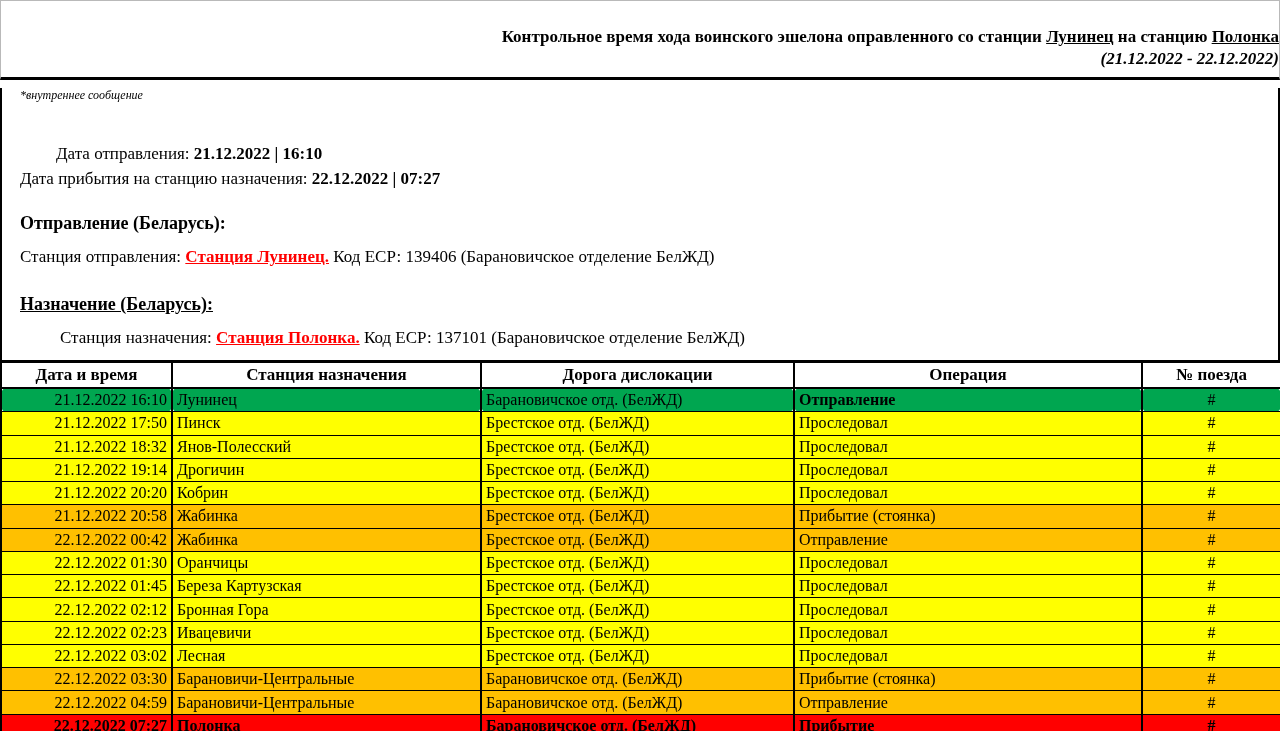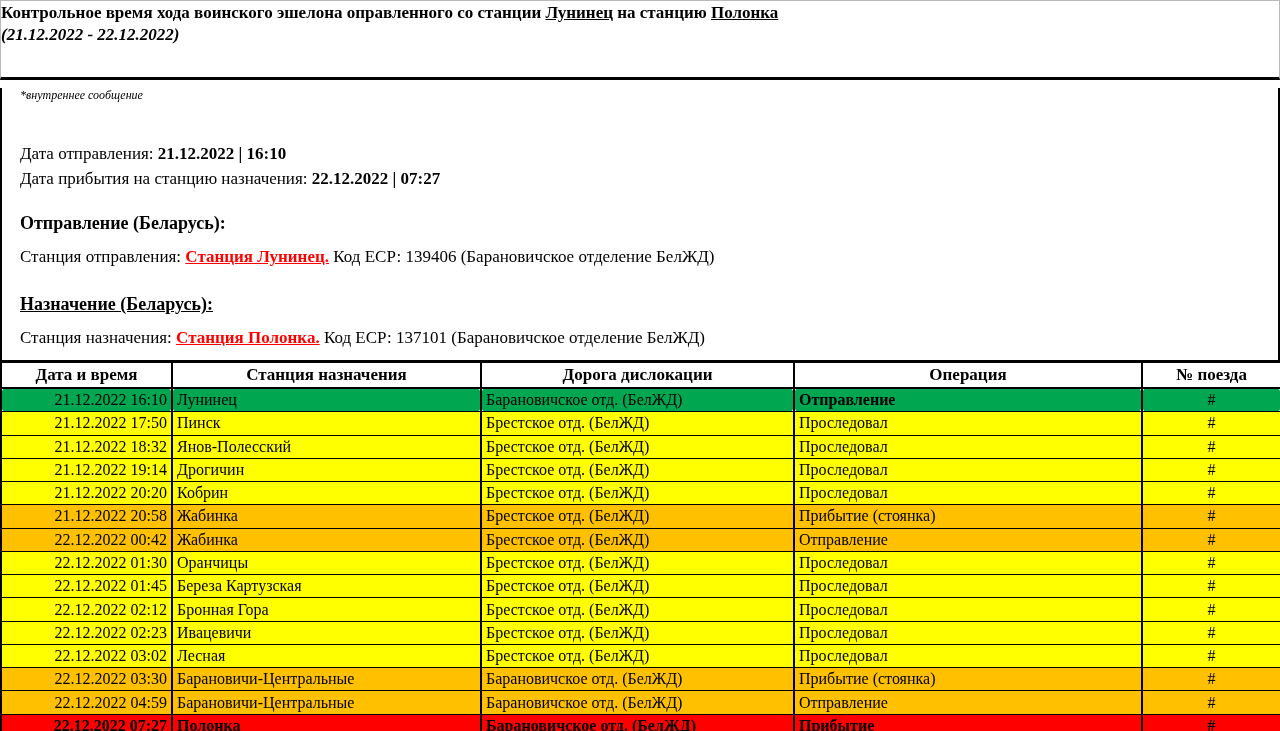--- a/index.html
+++ b/index.html
@@ -6,41 +6,41 @@
   .page {
     position:relative; width:1280px; height:731px; overflow:hidden;
     background:#fff; font-family:"Liberation Serif","DejaVu Serif",serif; color:#000;
     box-sizing:border-box;
   }
   
   .title-block {
     box-sizing:border-box; height:80px;
     border-top:1px solid #b9b9b9; border-left:1px solid #b9b9b9; border-right:1px solid #b9b9b9;
     border-bottom:3px solid #000;
-    text-align:left; 
+    text-align:right; padding-top:24px;
   }
   .title-line1 { font-size:17px; font-weight:bold; line-height:23px; }
   .title-line1 .u { text-decoration:underline; }
   .title-line2 { font-size:17px; font-weight:bold; font-style:italic; line-height:22px; }
   
   .content {
     box-sizing:border-box; height:272px;
     border-left:2px solid #000; border-right:2px solid #000;
     padding-left:18px;
   }
   .note { font-size:12px; font-style:italic; margin-top:8px; line-height:14px; }
   .line { font-size:17px; line-height:25px; }
   .line .b { font-weight:bold; }
-  .dep-line { margin-top:39px; }
+  .dep-line { margin-top:39px;margin-left:36px; }
   .arr-line { margin-top:0; }
   .section-heading { font-size:18px; font-weight:bold; line-height:23px; }
   .origin-heading { margin-top:21px; }
   .origin-line { margin-top:9px; }
   .dest-heading { margin-top:24px;text-decoration:underline; }
-  .dest-line { margin-top:9px; }
+  .dest-line { margin-top:9px;margin-left:40px; }
   .station-link { color:var(--red_text,#f00); font-weight:bold; text-decoration:underline; }
   
   table.route {
     width:1280px; height:379px; border-collapse:collapse; table-layout:fixed;
     border-top:3px solid #000; border-bottom:2px solid #000;
     border-left:2px solid #000; border-right:2px solid #000;
     font-size:16px;
   }
   table.route th {
     border:2px solid #000; border-bottom:2px solid #000;

